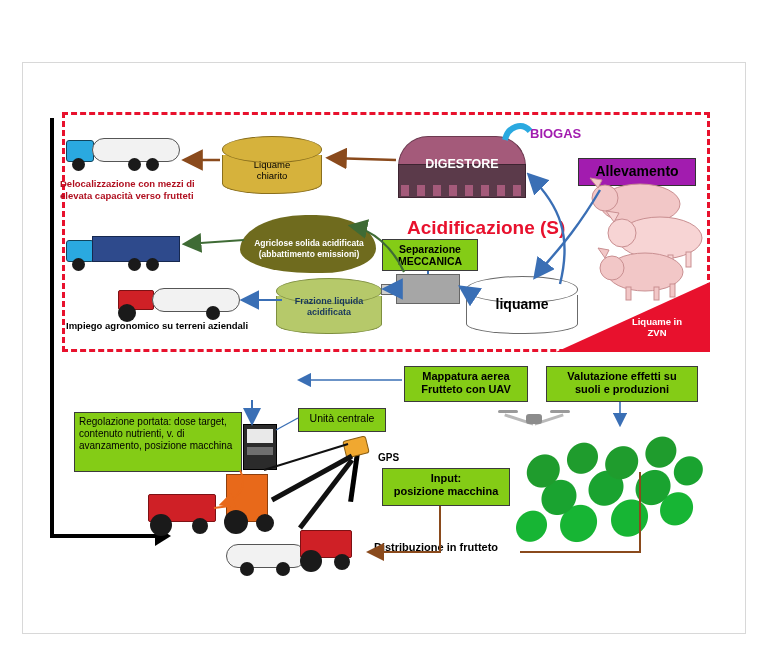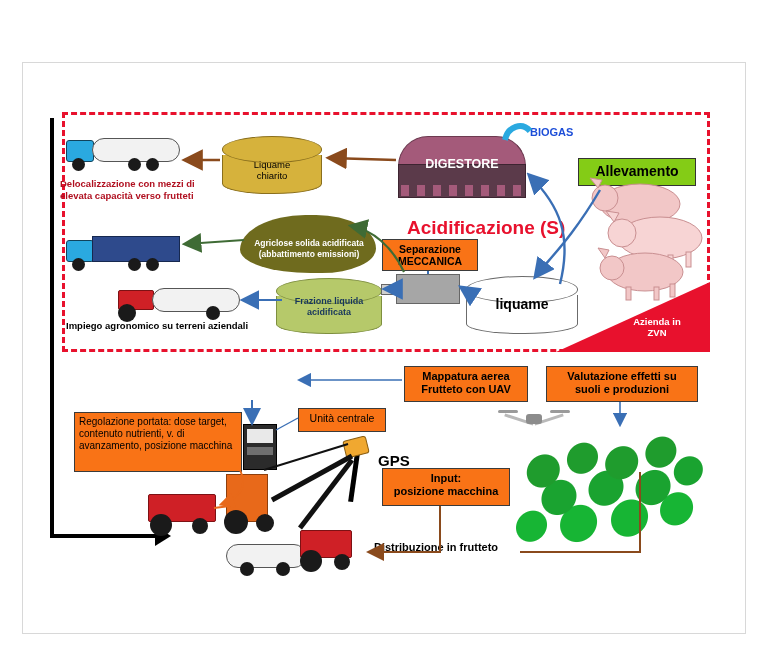--- a/index.html
+++ b/index.html
@@ -80,21 +80,21 @@
     top: 526px;
     width: 0; height: 0;
     border-top: 10px solid transparent;
     border-bottom: 10px solid transparent;
     border-left: 16px solid #000000;
   }
 
   
   .box {
     position: absolute;
-    background: #f97316;
+    background: #84cc16;
     border: 1px solid #3b3b3b;
     box-sizing: border-box;
     font-size: 10px;
     line-height: 1.18;
     padding: 3px 4px;
     color: #000000;
   }
 
   
   .cyl {
@@ -207,41 +207,41 @@
     font-size: 9.5px;
     font-weight: bold;
     line-height: 1.2;
   }
 
   
   .biogas {
     position: absolute;
     left: 530px;
     top: 126px;
-    font-size: 11px;
-    font-weight: bold;
-    color: #1d4ed8;
+    font-size: 13px;
+    font-weight: bold;
+    color: #a21caf;
   }
   .acidificazione {
     position: absolute;
     left: 407px;
     top: 208px;
     font-size: 19px;
     font-weight: bold;
     color: #e8112d;
     margin-top: 9px;
   }
   .allevamento {
     position: absolute;
     left: 578px;
     top: 158px;
     width: 116px;
     height: 26px;
     border: 1px solid #333;
-    background: #84cc16;
+    background: #a21caf;
     font-size: 14px;
     font-weight: bold;
     text-align: center;
     line-height: 24px;
   }
   .liquame-lbl {
     position: absolute;
     left: 474px;
     top: 296px;
     width: 96px;
@@ -265,21 +265,21 @@
     left: 66px;
     top: 320px;
     font-size: 9.5px;
     font-weight: bold;
     color: #000;
   }
   .gps {
     position: absolute;
     left: 378px;
     top: 452px;
-    font-size: 15px;
+    font-size: 10px;
     font-weight: bold;
   }
   .distribuzione {
     position: absolute;
     left: 374px;
     top: 541px;
     font-size: 11px;
     font-weight: bold;
   }
 
@@ -479,21 +479,21 @@
   <div class="outer-frame"></div>
 
   <div class="axis-vert"></div>
   <div class="axis-horiz"></div>
   <div class="axis-arrow"></div>
 
   <div class="dashed-box"></div>
 
   <div class="zvn-tri"></div>
   <div class="zvn-label">
-    <span>Azienda in</span><br>
+    <span>Liquame in</span><br>
     <span>ZVN</span>
   </div>
 
   <div class="digestore">
     <div class="dome"></div>
     <div class="wall">
       <div class="teeth"></div>
     </div>
     <div class="label">DIGESTORE</div>
   </div>

